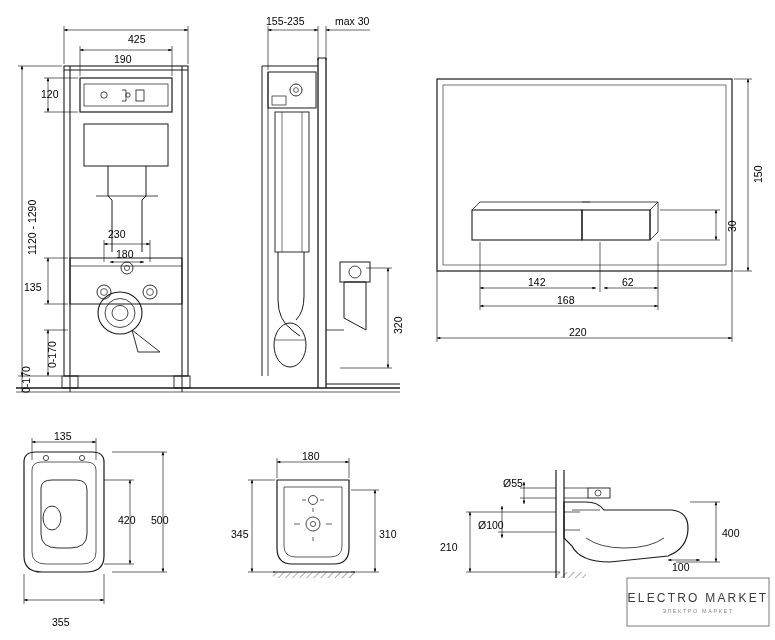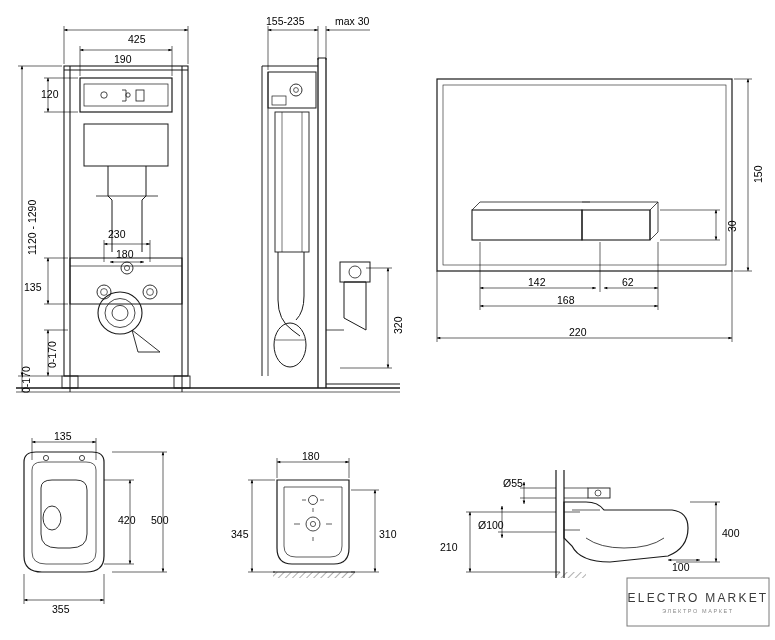--- a/index.html
+++ b/index.html
@@ -281,21 +281,21 @@
 <span class="lblv" style="left:752px;top:183px;transform:rotate(-90deg);">150</span>
 <span class="lblv" style="left:726px;top:232px;transform:rotate(-90deg);">30</span>
 <span class="lbl" style="left:528px;top:276px;">142</span>
 <span class="lbl" style="left:622px;top:276px;">62</span>
 <span class="lbl" style="left:557px;top:294px;">168</span>
 <span class="lbl" style="left:569px;top:326px;">220</span>
 
 <span class="lbl" style="left:54px;top:430px;">135</span>
 <span class="lbl" style="left:118px;top:514px;">420</span>
 <span class="lbl" style="left:151px;top:514px;">500</span>
-<span class="lbl" style="left:52px;top:603px;">355</span>
+<span class="lbl" style="left:52px;top:616px;">355</span>
 
 <span class="lbl" style="left:302px;top:450px;">180</span>
 <span class="lbl" style="left:231px;top:528px;">345</span>
 <span class="lbl" style="left:379px;top:528px;text-align:center;">310</span>
 
 <span class="lbl" style="left:503px;top:477px;">Ø55</span>
 <span class="lbl" style="left:478px;top:519px;">Ø100</span>
 <span class="lbl" style="left:440px;top:541px;">210</span>
 <span class="lbl" style="left:722px;top:527px;">400</span>
 <span class="lbl" style="left:672px;top:561px;">100</span>

